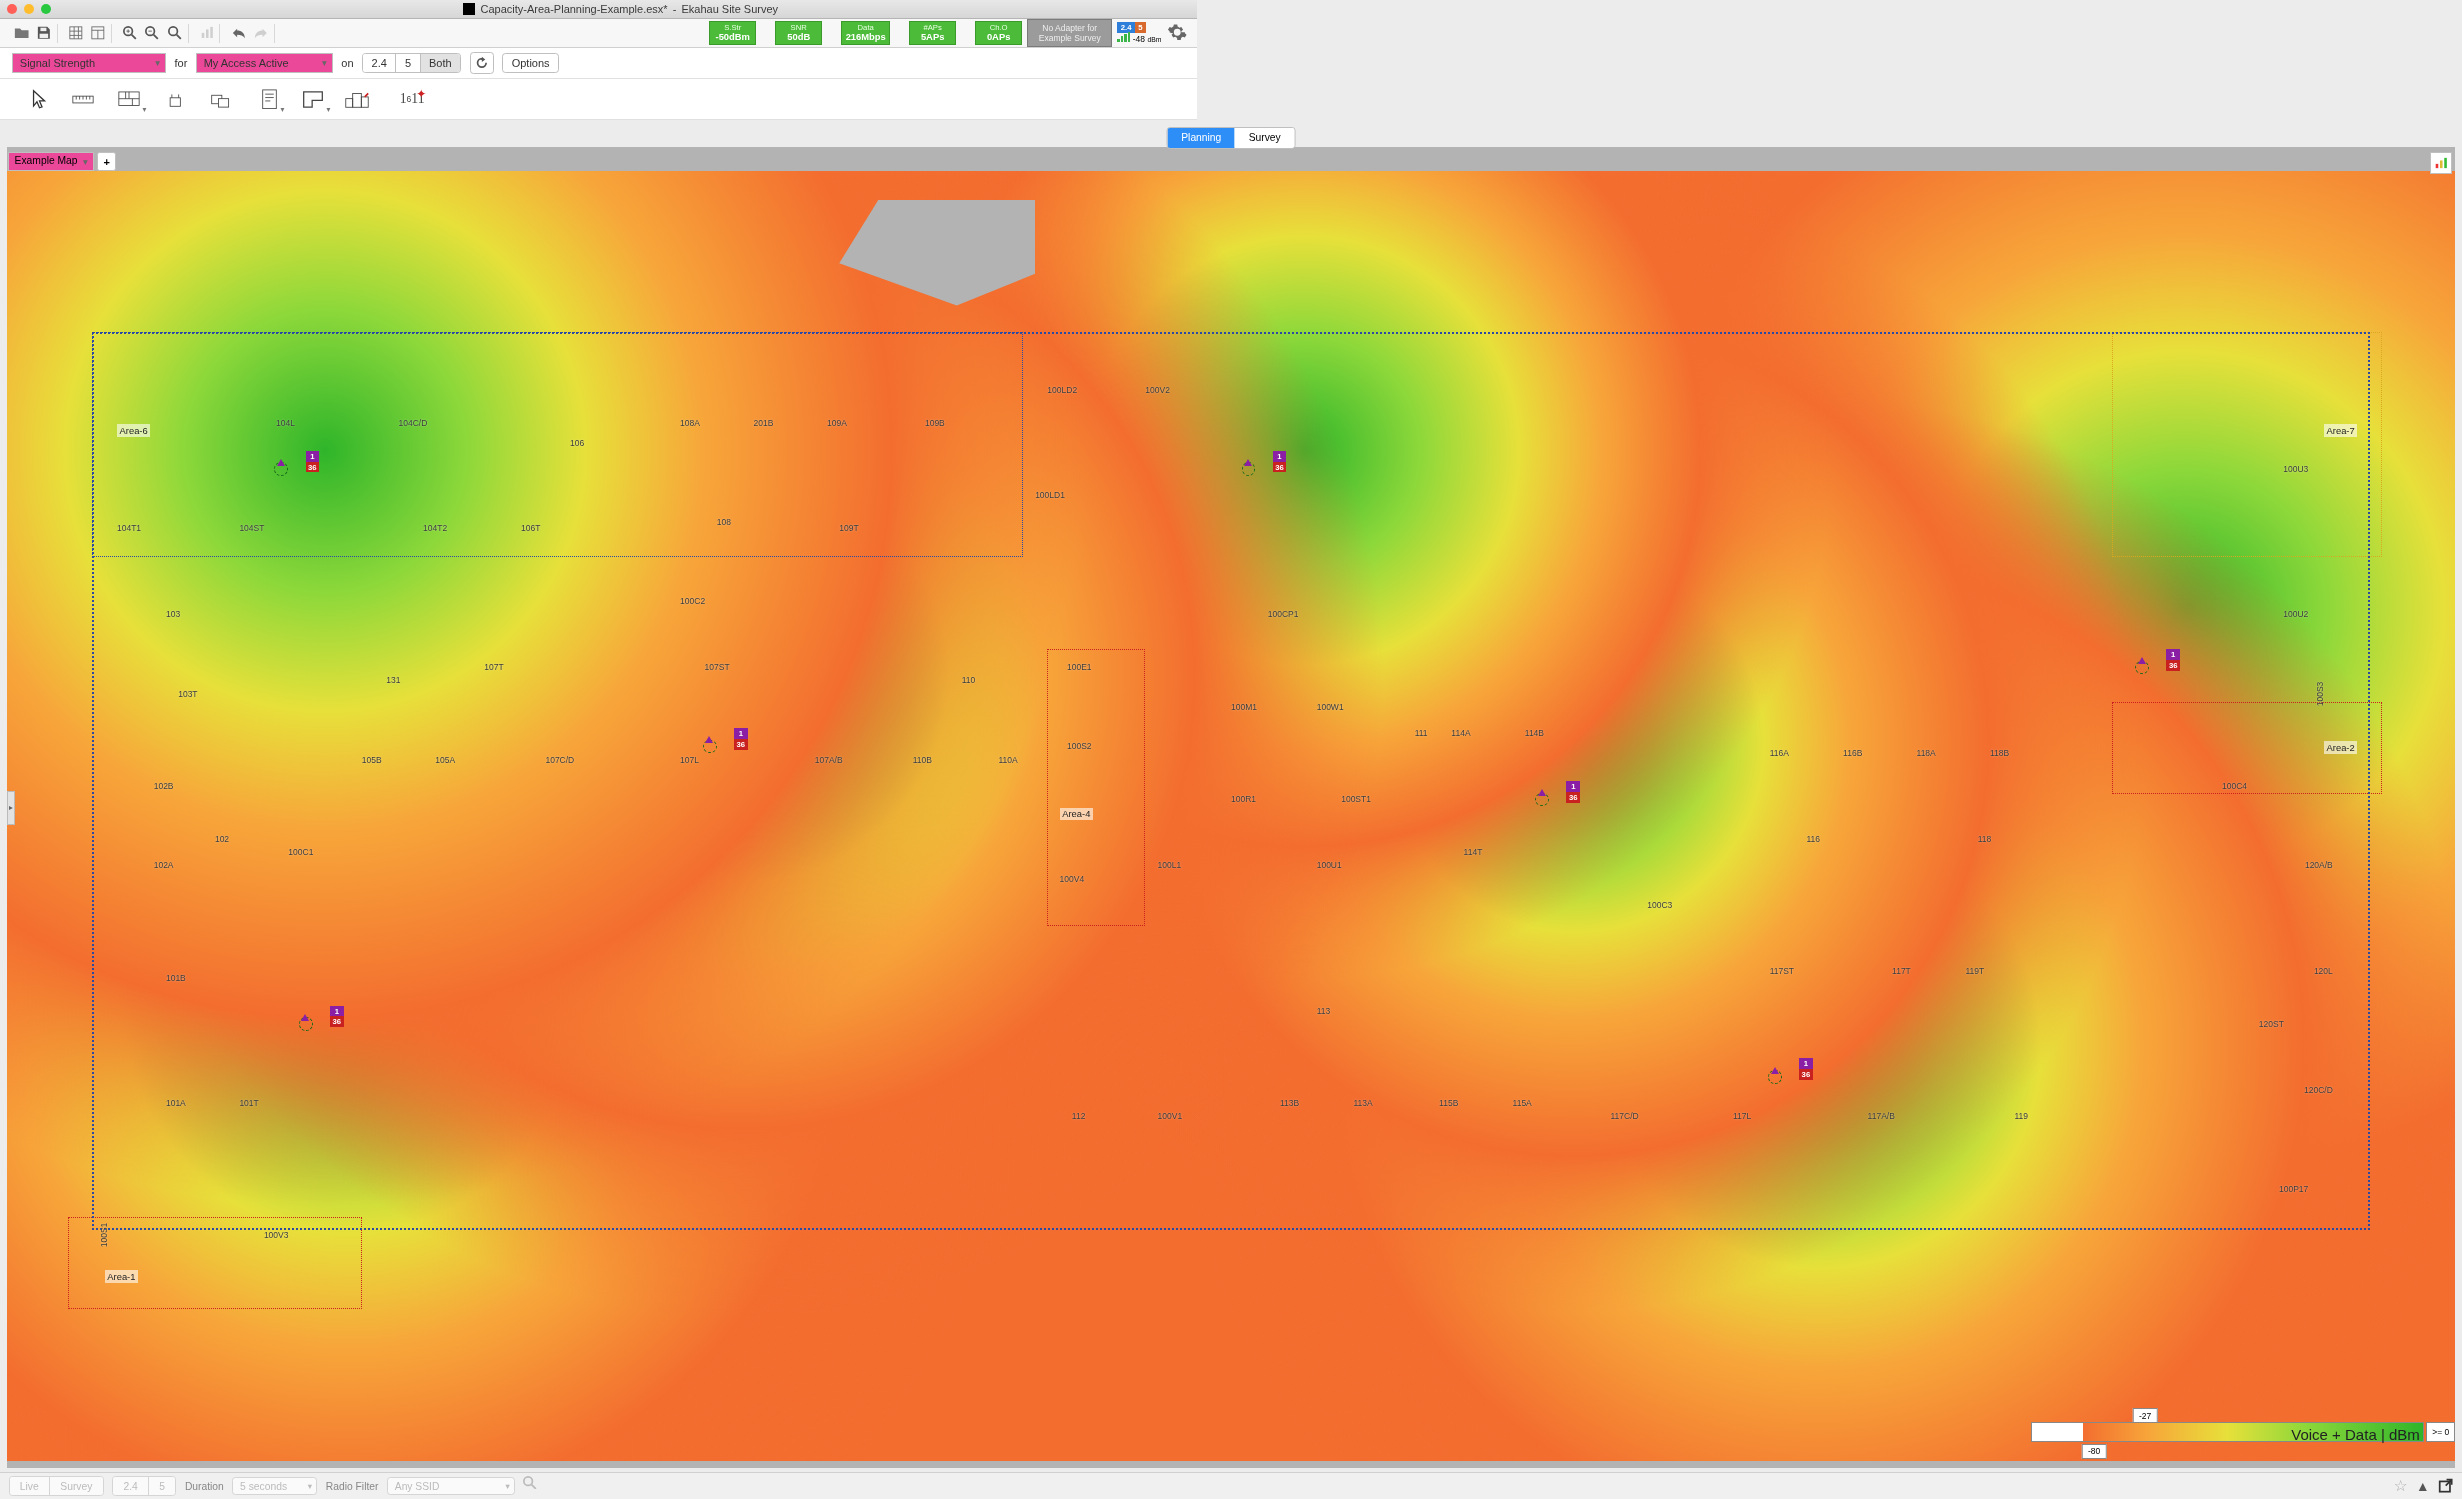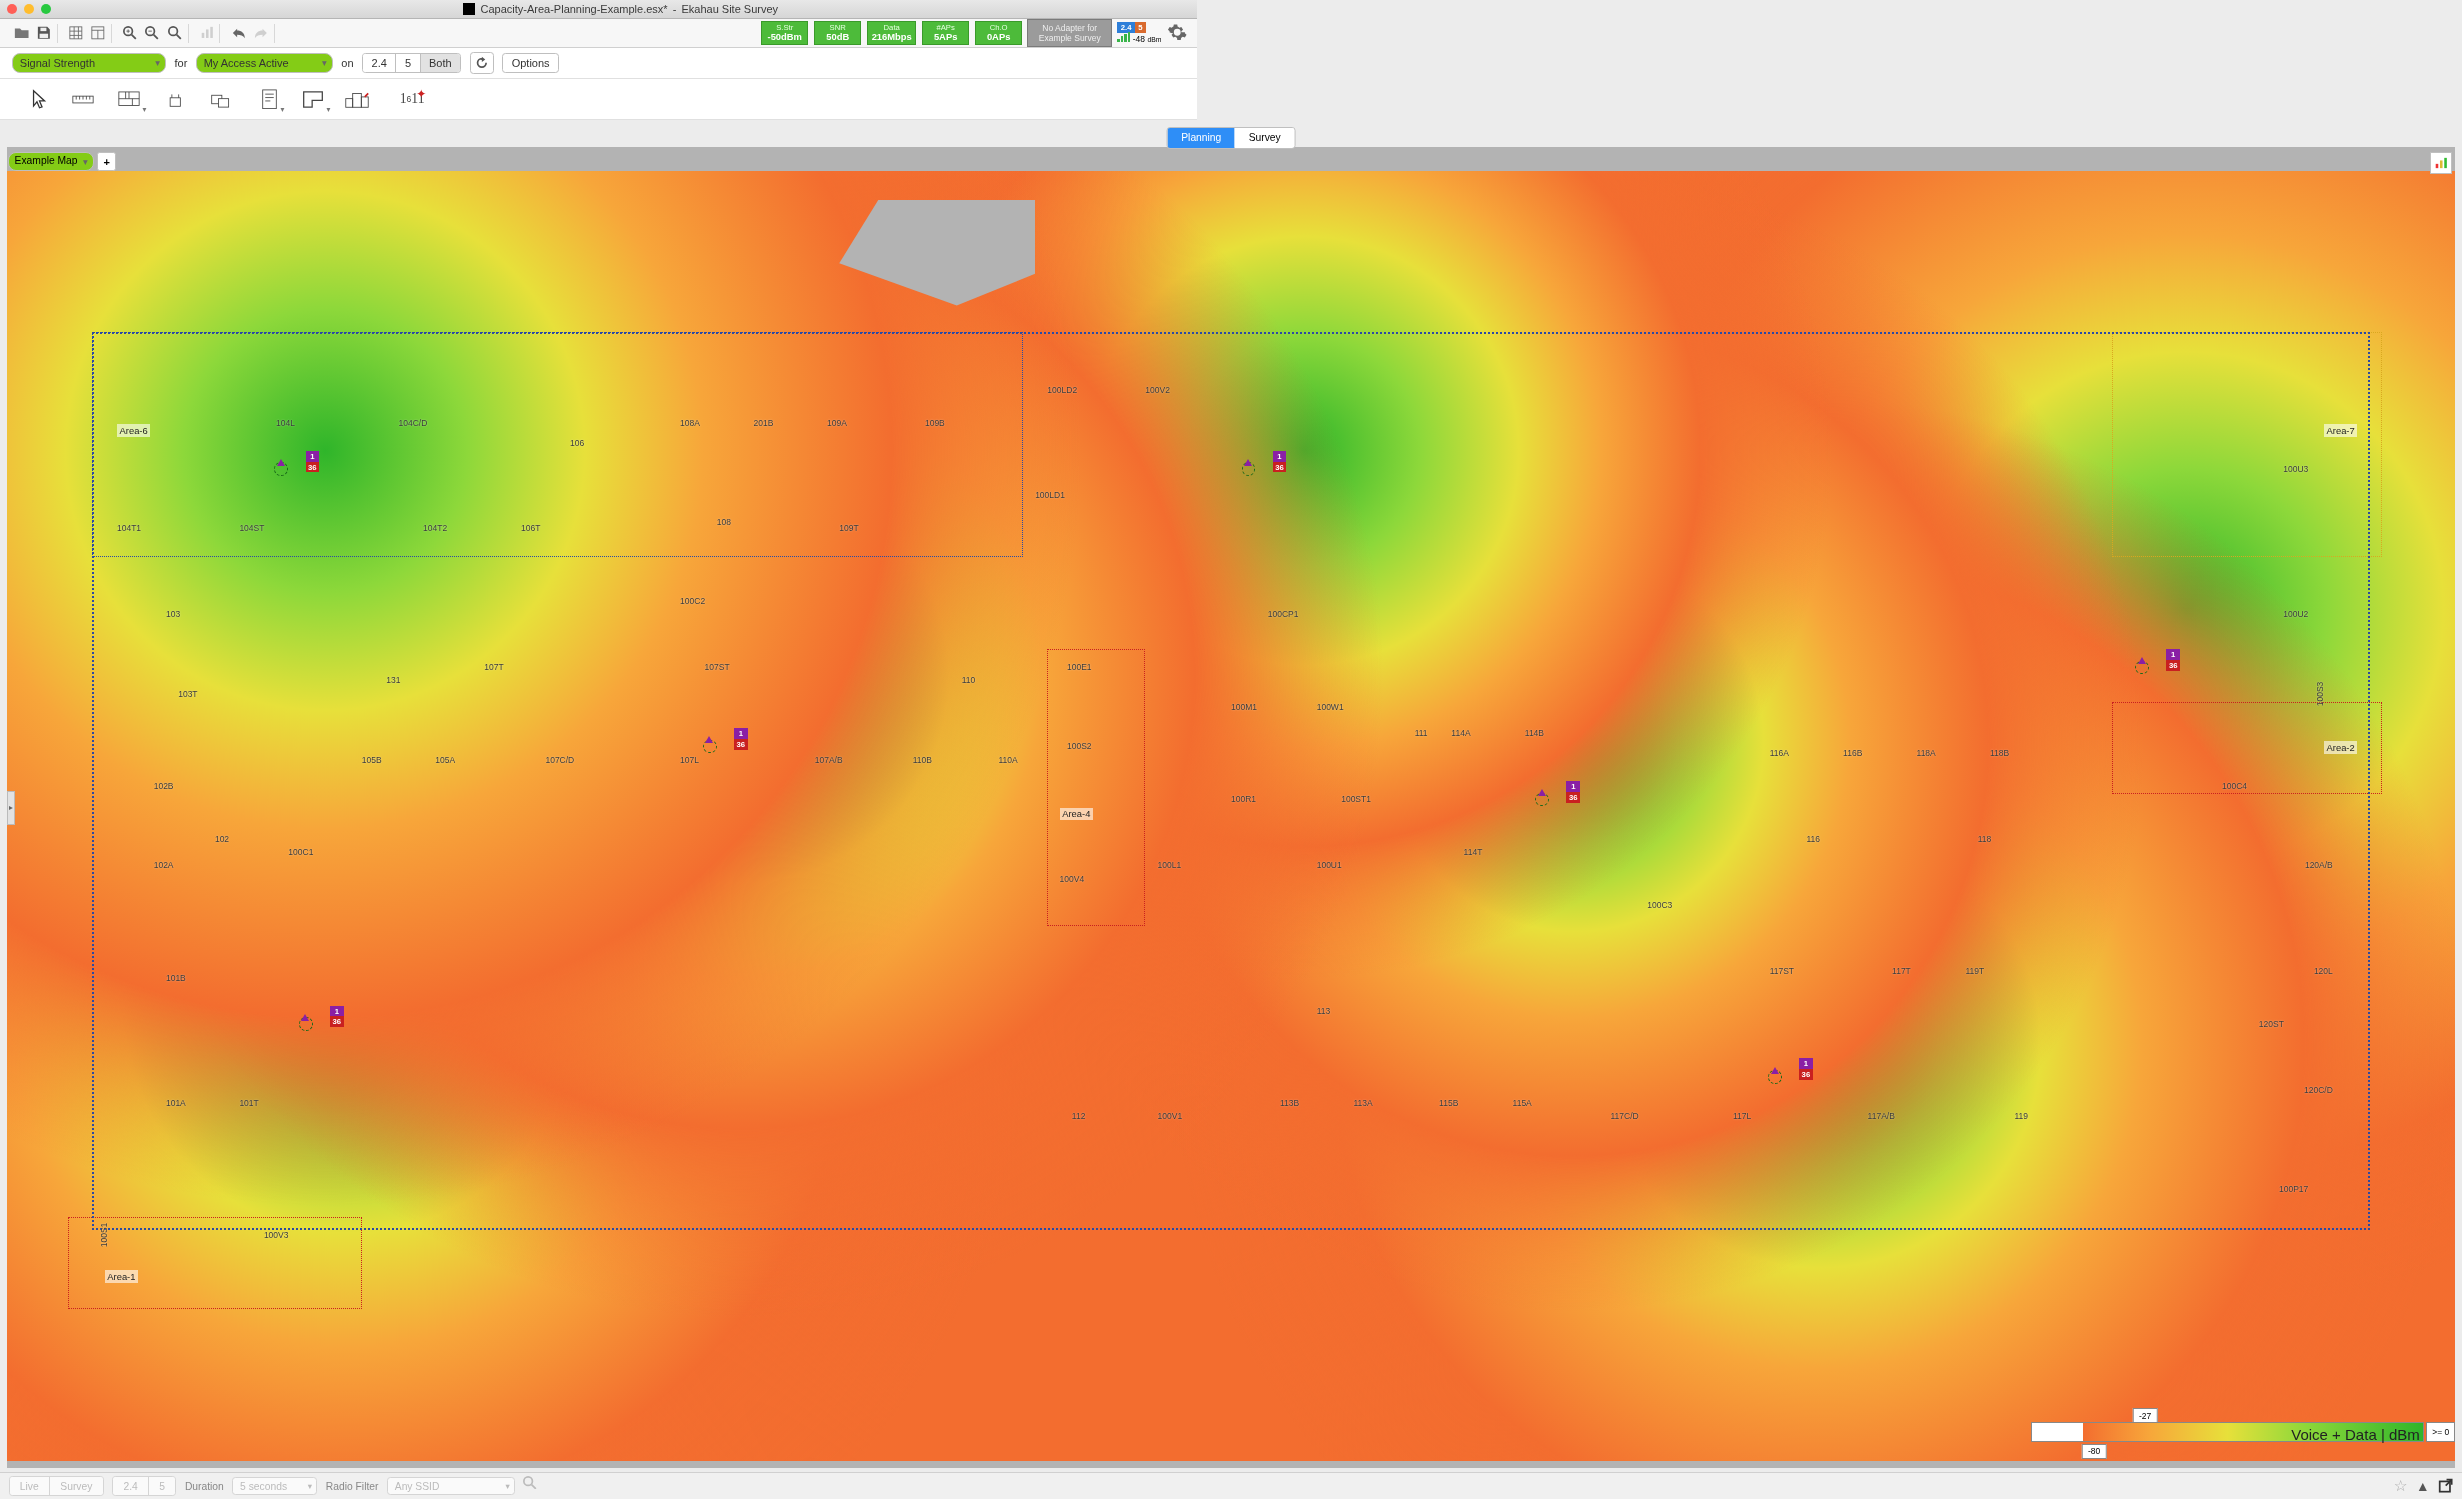--- a/index.html
+++ b/index.html
@@ -12,35 +12,35 @@
 .tl-close{background:#ff5f57;} .tl-min{background:#ffbd2e;} .tl-max{background:#28c940;}
 .title { flex:1; text-align:center; font-size:11px; color:#3a3a3a; display:flex; align-items:center; justify-content:center; gap:5.1px;}
 .title .appicon{width:12px;height:12px;background:#000;display:inline-block;}
 
 
 .toolbar1{height:29px;background:#f7f7f7;display:flex;align-items:center;padding:0 8.5px;border-bottom:0.9px solid #d0d0d0;gap:5.1px;}
 .tbtn{width:19px;height:19px;display:inline-flex;align-items:center;justify-content:center;color:#555;}
 .tgrp{display:flex;gap:3.4px;padding:0 3.4px;border-right:0.9px solid #d8d8d8;}
 .tgrp:last-child{border-right:none;}
 .spacer{flex:1;}
-.statusboxes{display:flex;gap:6px;}
+.statusboxes{display:flex;gap:19px;}
 .sbox{background:#4dbb3a;color:#fff;text-align:center;border:0.9px solid #3a9a2a;min-width:47px;font-size:8.5px;line-height:1.1;padding:1.7px 3.4px;}
 .sbox .sh{color:#e6ffe0;font-size:7.7px;}
 .sbox .sv{font-weight:600;font-size:9.4px;}
 .adapterbox{background:#9b9b9b;color:#eee;font-size:8.5px;text-align:center;padding:3.4px 6.8px;border:0.9px solid #7a7a7a;width:85px;}
 .bandind{display:flex;align-items:center;gap:3.4px;font-size:8.5px;}
 .bandind .b24{background:#2e7fd9;color:#fff;padding:0.9px 3.4px;font-size:7.7px;font-weight:700;}
 .bandind .b5{background:#d96a2e;color:#fff;padding:0.9px 3.4px;font-size:7.7px;font-weight:700;}
 .bars{display:inline-flex;align-items:flex-end;gap:0.9px;height:10.3px;}
 .bars span{width:2.6px;background:#39b54a;}
 .gear{width:22px;height:22px;color:#666;}
 
 
 .filterrow{height:31px;background:#fff;border-bottom:0.9px solid #e0e0e0;display:flex;align-items:center;padding:0 12px;gap:8.5px;font-size:11px;color:#333;}
-.dd{border:0.9px solid #bfbfbf;border-radius:8px;background:#84cc16;padding:3.4px 19px 3.4px 6.8px;position:relative;min-width:120px;}
+.dd{border:0.9px solid #bfbfbf;border-radius:0;background:#ec4899;padding:3.4px 19px 3.4px 6.8px;position:relative;min-width:120px;}
 .dd::after{content:"▾";position:absolute;right:5.1px;top:3.4px;color:#666;font-size:9.4px;}
 .segbtn{display:inline-flex;border:0.9px solid #bfbfbf;border-radius:3.4px;overflow:hidden;}
 .segbtn span{padding:3.4px 8.5px;border-right:0.9px solid #bfbfbf;background:#fff;}
 .segbtn span:last-child{border-right:none;text-align:center;}
 .segbtn span.sel{background:#e2e2e2;}
 .rndbtn{border:0.9px solid #bfbfbf;border-radius:3.4px;padding:3.4px 8.5px;background:#fff;}
 .refresh{border:0.9px solid #bfbfbf;border-radius:3.4px;width:24px;height:22px;display:inline-flex;align-items:center;justify-content:center;}
 
 
 .toolsrow{height:41px;background:#fff;border-bottom:0.9px solid #e0e0e0;display:flex;align-items:center;padding:0 20.5px;gap:19px;}

